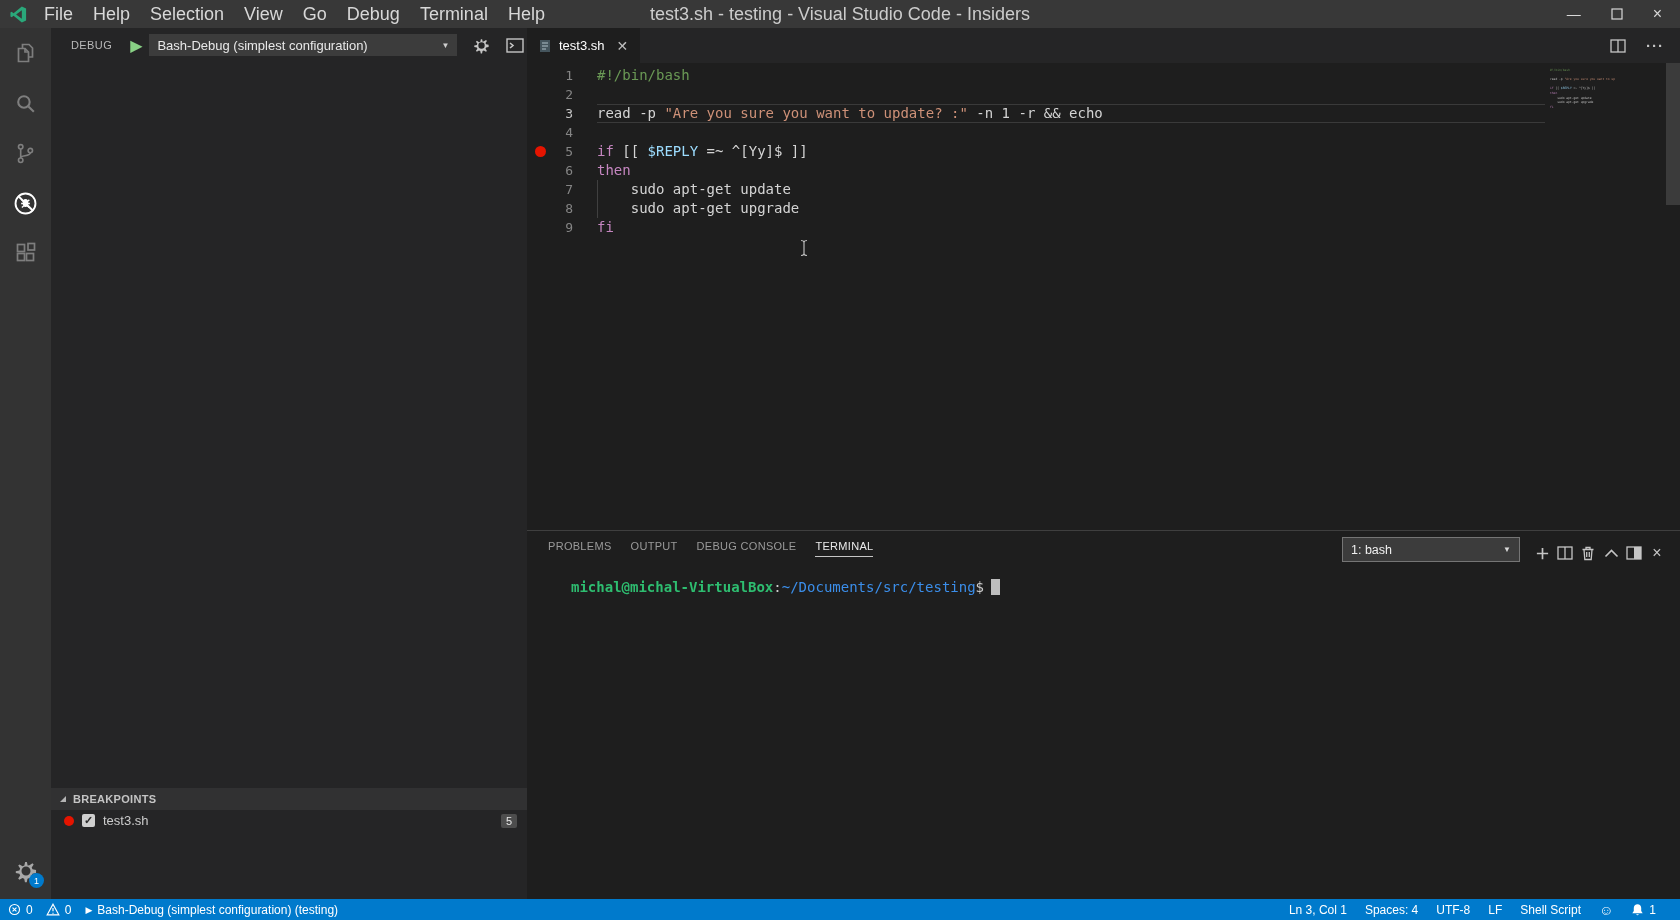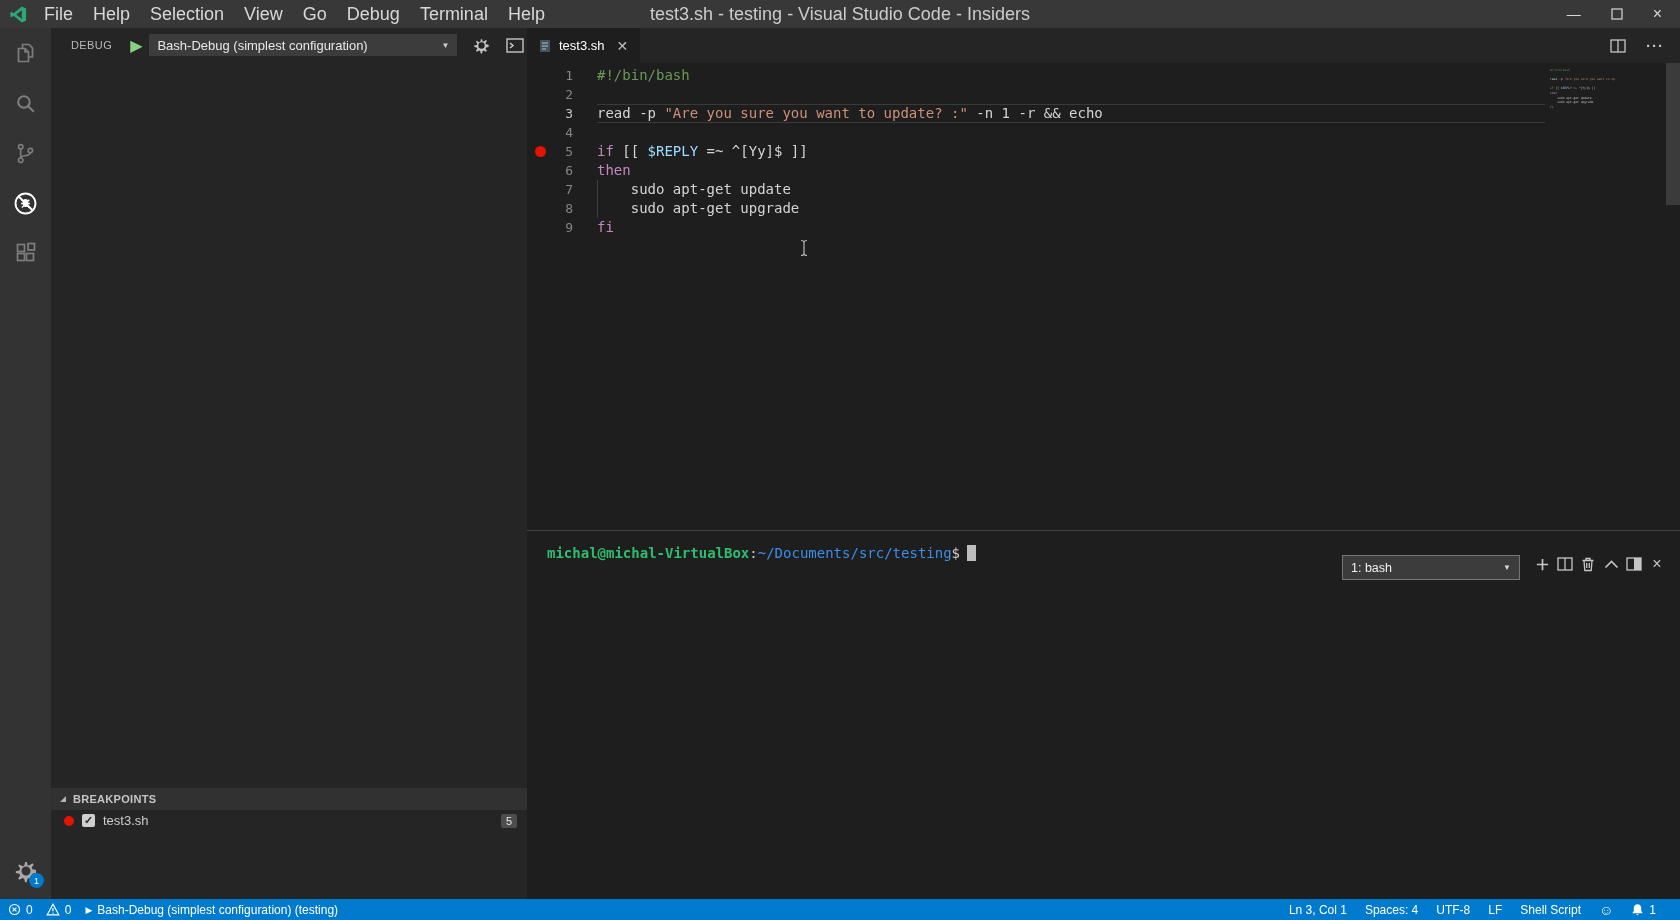--- a/index.html
+++ b/index.html
@@ -80,28 +80,28 @@
   .mini-line{white-space:pre;height:4.6px;overflow:hidden;}
   .scroll-slider{position:absolute;top:0;right:0;width:14px;height:142px;background:rgba(121,121,121,.32);}
   .ibeam{position:absolute;left:272px;top:176px;color:#b9b9b9;}
 
   
   .panel{position:absolute;left:527px;top:530px;right:0;bottom:21px;background:#1e1e1e;
          border-top:1px solid #3f3f3f;}
   .panel-tabs{height:34px;display:flex;align-items:center;gap:19px;padding-left:21px;}
   .panel-tab{font-size:11px;letter-spacing:.3px;color:#9a9a9a;padding-bottom:4px;border-bottom:1px solid transparent;}
   .panel-tab.active{color:#eaeaea;border-bottom-color:#c6c6c6;}
-  .panel-actions{position:absolute;right:14px;top:6px;display:flex;align-items:flex-start;gap:5px;color:#c5c5c5;margin-top:18px;}
+  .panel-actions{position:absolute;right:14px;top:6px;display:flex;align-items:flex-end;gap:5px;color:#c5c5c5;}
   .terminal-select{width:160px;height:23px;background:#3c3c3c;border:1px solid #757575;display:flex;
                    align-items:center;padding:0 8px;font-size:12.5px;color:#f0f0f0;margin-right:8px;}
   .terminal-select .caret{margin-left:auto;font-size:8px;color:#d8d8d8;}
   .panel-action{display:flex;align-items:center;justify-content:center;width:18px;height:18px;}
   .panel-close{font-size:16px;line-height:1;}
   .terminal-content{padding:14px 0 0 20px;font-family:"DejaVu Sans Mono",monospace;font-size:14px;color:#cccccc;}
-  .prompt-user{color:var(--term-green,#2ebd70);font-weight:bold;}
+  .prompt-user{color:var(--term-green,#2ebd70);font-weight:bold;margin-left:24px;}
   .prompt-path{color:var(--term-blue,#3b8eea);font-weight:normal;}
   .term-cursor{display:inline-block;width:9px;height:16px;background:#bdbdbd;vertical-align:text-bottom;margin-left:7px;}
 
   
   .statusbar{position:absolute;left:0;right:0;bottom:0;height:21px;background:var(--accent,#007acc);
              color:#ffffff;display:flex;align-items:center;font-size:12px;}
   .sb-left{display:flex;align-items:center;gap:14px;padding-left:8px;}
   .sb-right{margin-left:auto;display:flex;align-items:center;gap:18px;padding-right:24px;}
   .sb-item{display:flex;align-items:center;gap:5px;white-space:nowrap;}
   .sb-play{font-size:9px;}
@@ -333,20 +333,26 @@
     <div class="scroll-slider"></div>
     <span class="ibeam">
       <svg width="10" height="18" viewBox="0 0 10 18" fill="none" stroke="currentColor" stroke-width="1.2">
         <path d="M2 1.5c1.5 0 3 .5 3 2v11c0 1.5 1.5 2 3 2 M8 1.5c-1.5 0-3 .5-3 2 M2 16.5c1.5 0 3-.5 3-2"></path>
       </svg>
     </span>
   </div>
 </div>
 
 <div class="panel">
+  <div class="panel-tabs" id="panel-tab-list">
+      <span class="panel-tab">PROBLEMS</span>
+      <span class="panel-tab">OUTPUT</span>
+      <span class="panel-tab">DEBUG CONSOLE</span>
+      <span class="panel-tab active">TERMINAL</span>
+    </div>
   <div class="panel-actions">
     <span class="terminal-select">
       <span>1: bash</span>
       <span class="caret">▼</span>
     </span>
     <span class="panel-action">
       <svg width="15" height="15" viewBox="0 0 16 16" stroke="currentColor" stroke-width="1.8" fill="none">
           <path d="M8 2v12M2 8h12"></path>
         </svg>
     </span>

